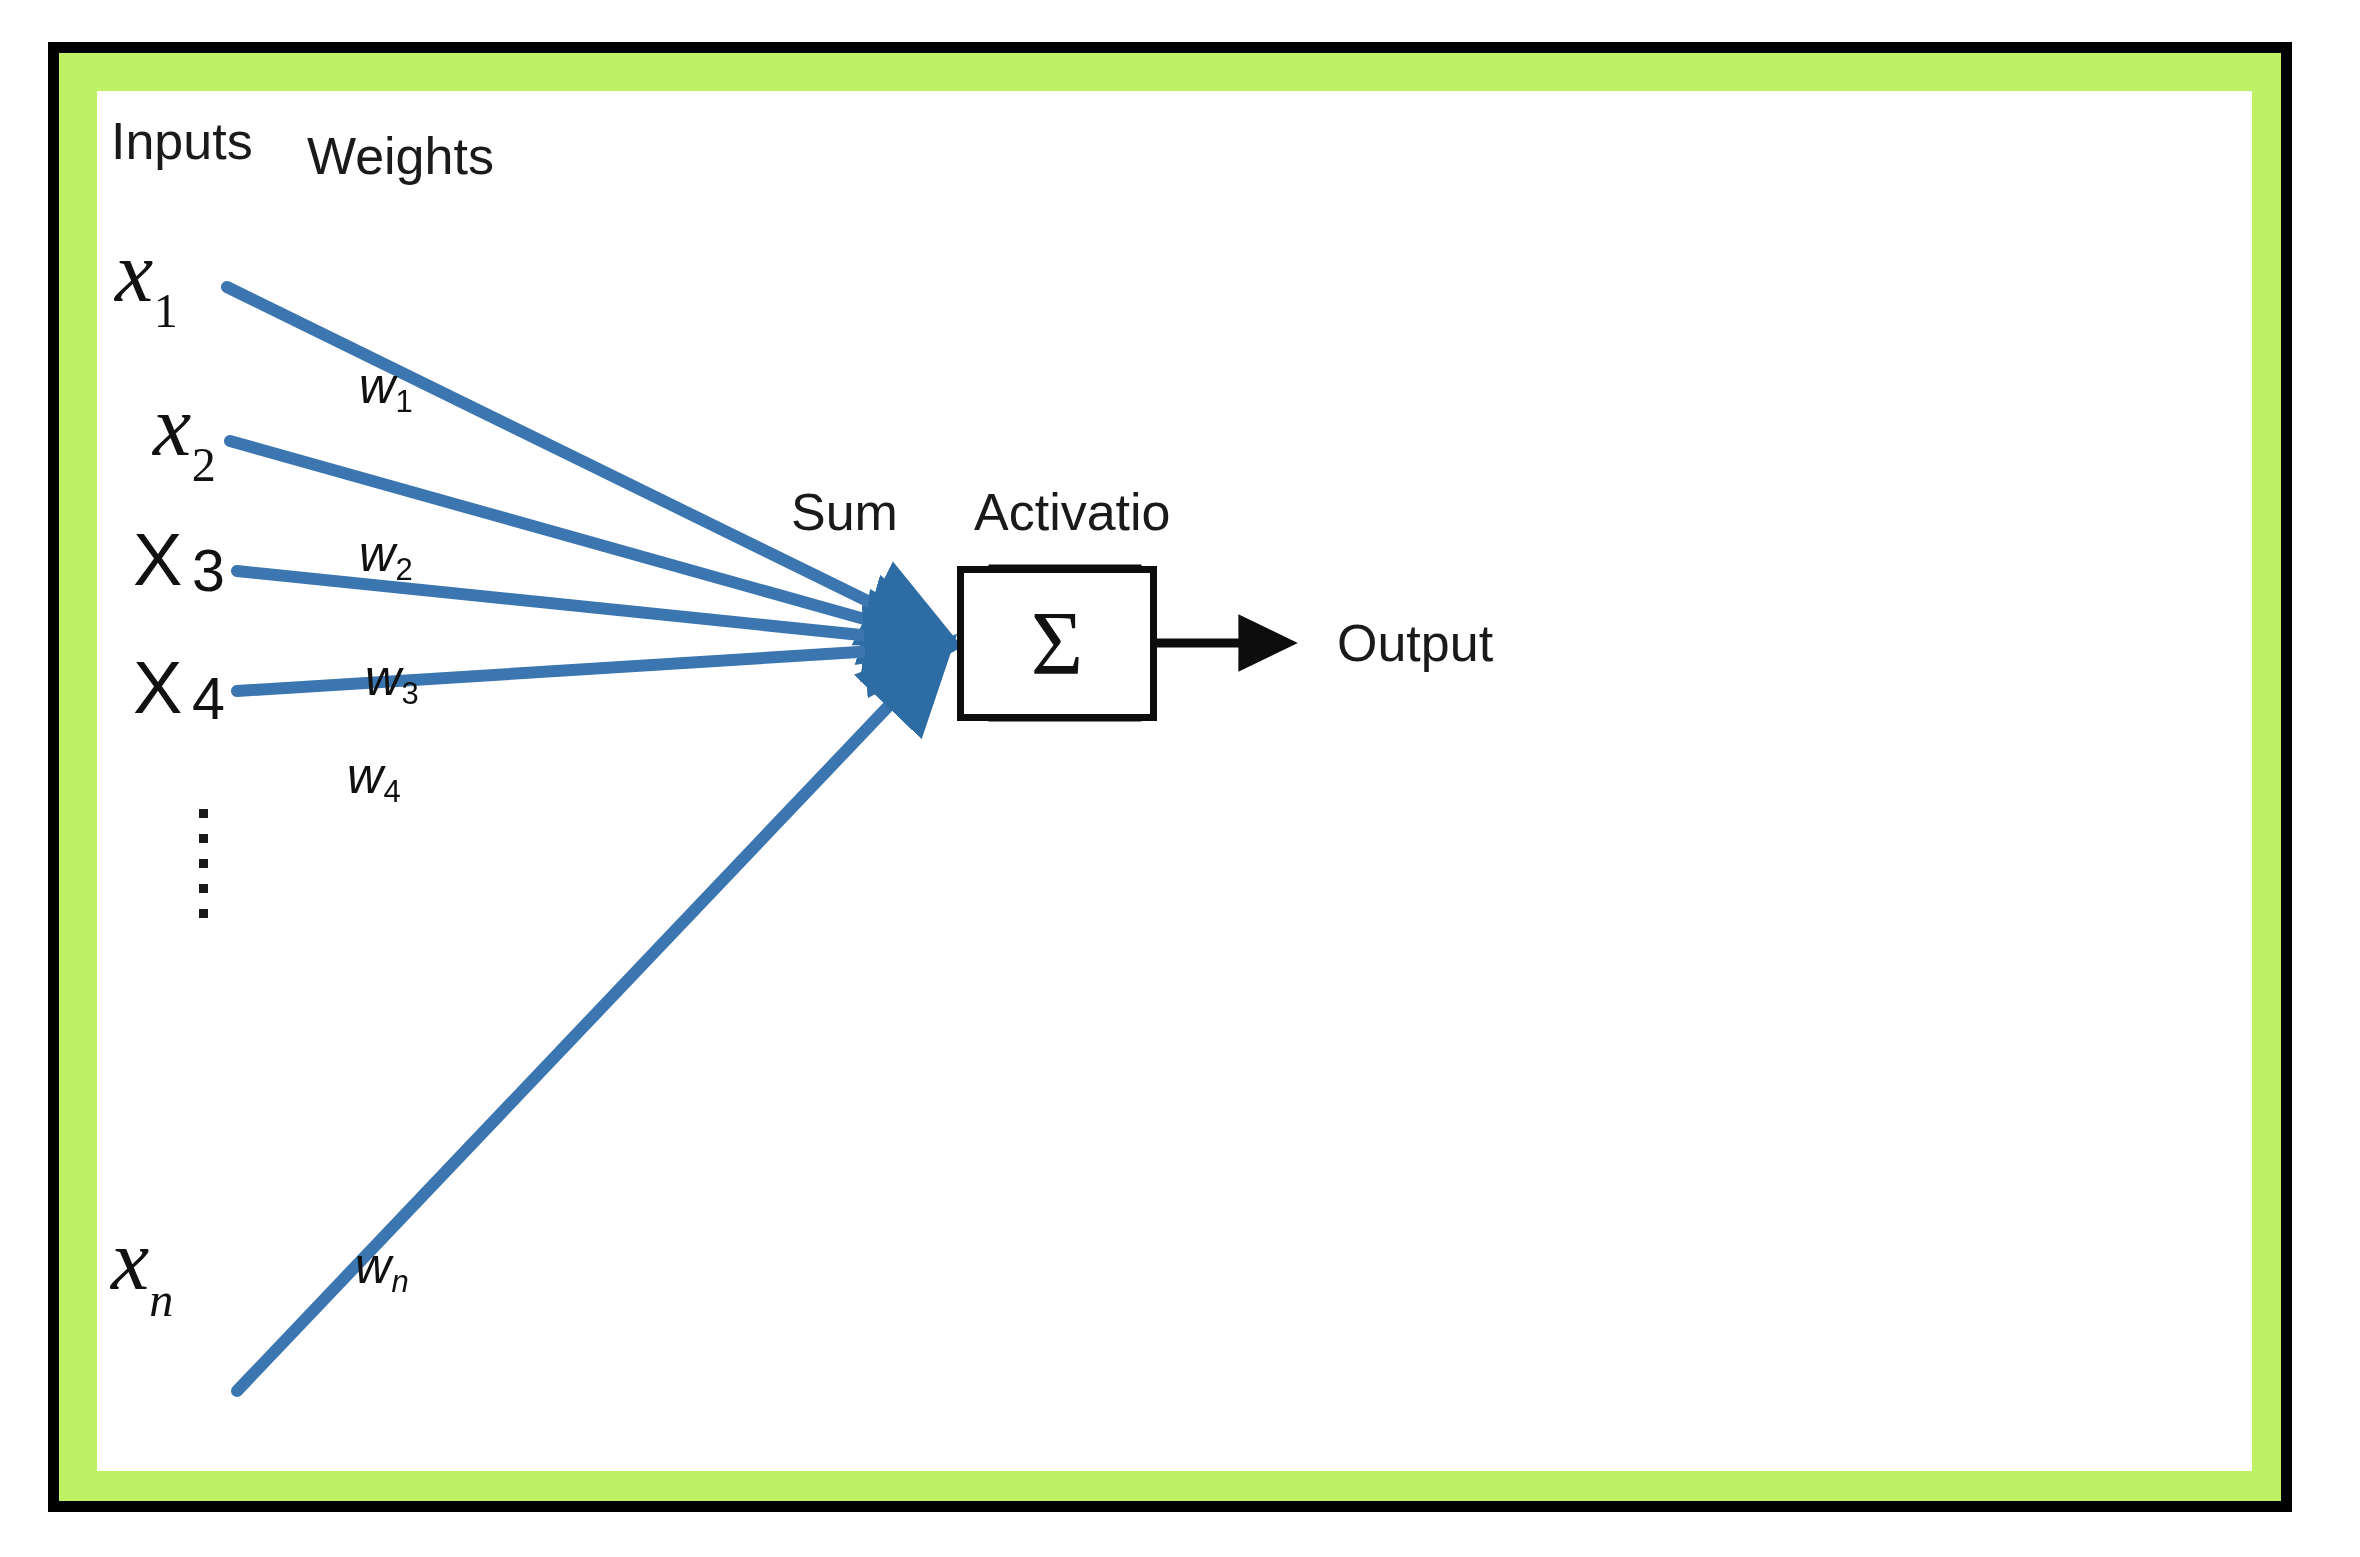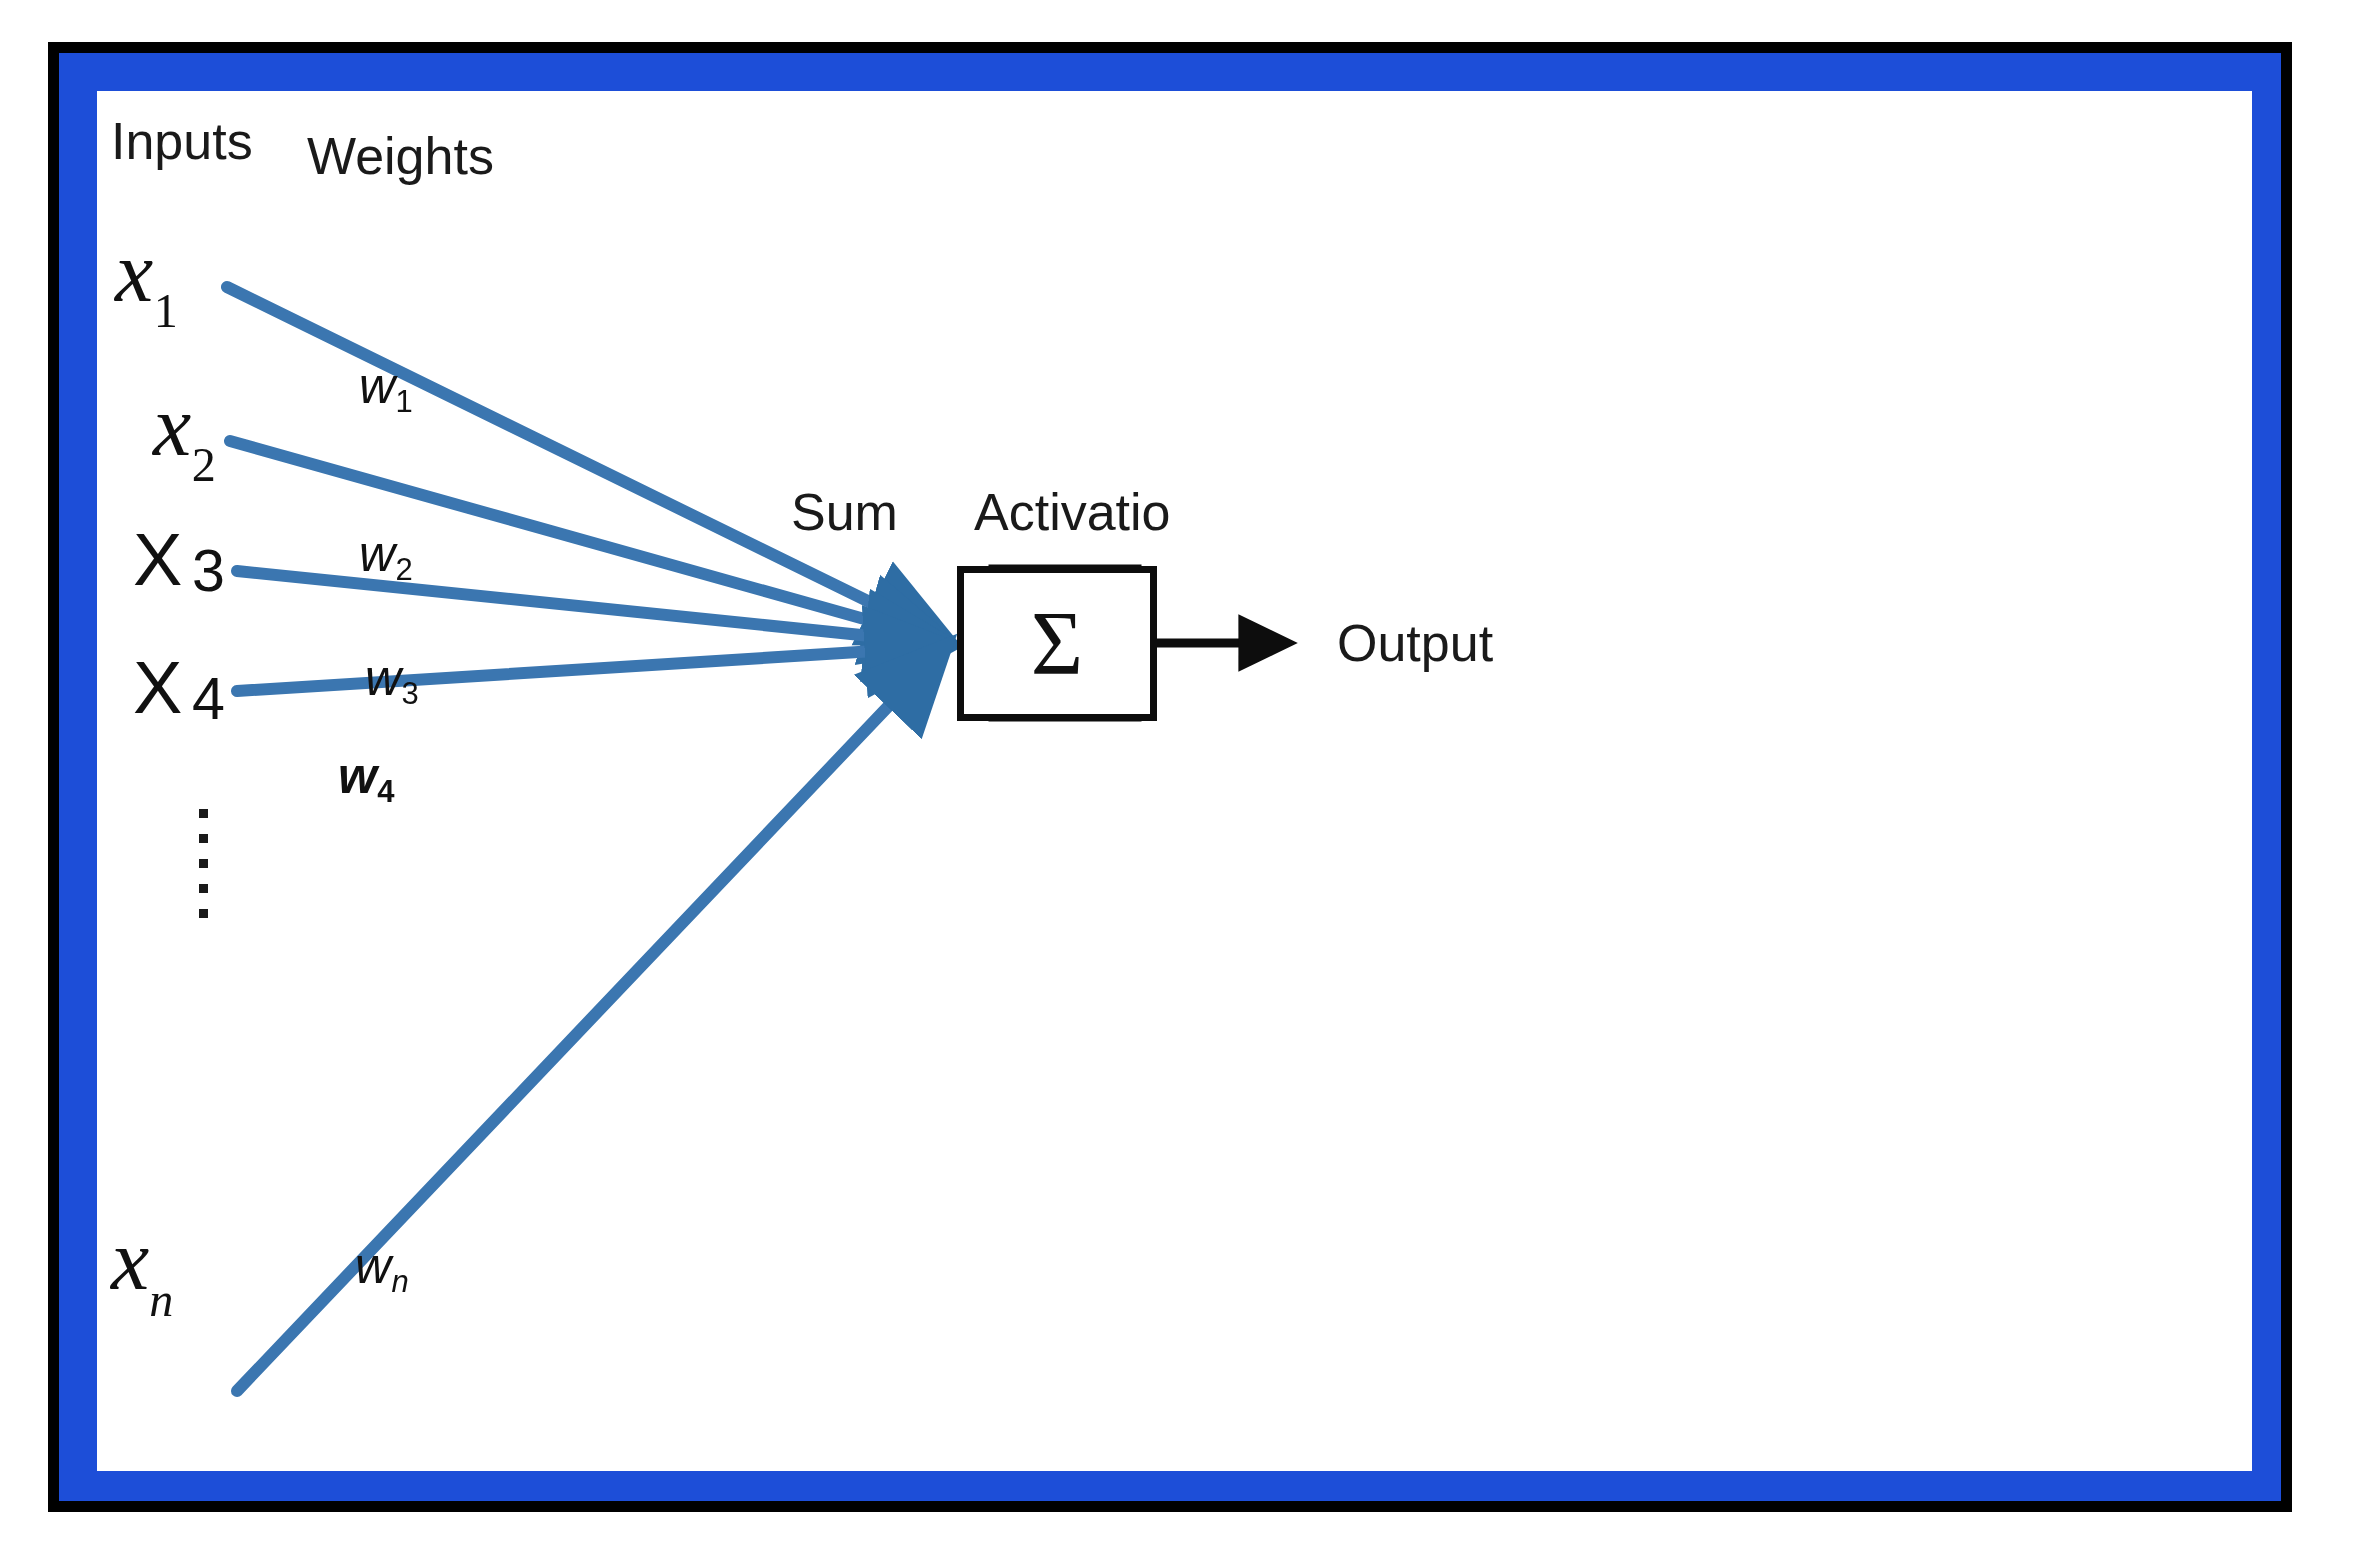--- a/index.html
+++ b/index.html
@@ -17,21 +17,21 @@
   }
   
   .outer-frame {
     position: absolute;
     left: 48px;
     top: 42px;
     width: 2244px;
     height: 1470px;
     border: 11px solid #000000;
     box-sizing: border-box;
-    background: #1d4ed8;
+    background: #bef264;
   }
   
   .canvas {
     position: absolute;
     left: 38px;
     top: 38px;
     width: 2155px;
     height: 1380px;
     background: #ffffff;
   }
@@ -227,21 +227,21 @@
 
       <div class="weight-label" style="left:262px; top:270px;">
         <span>w</span><span class="sub">1</span>
       </div>
       <div class="weight-label" style="left:262px; top:438px;text-align:right;">
         <span>w</span><span class="sub">2</span>
       </div>
       <div class="weight-label" style="left:268px; top:562px;">
         <span>w</span><span class="sub">3</span>
       </div>
-      <div class="weight-label" style="left:241px; top:660px;font-weight:bold;">
+      <div class="weight-label" style="left:250px; top:660px;">
         <span>w</span><span class="sub">4</span>
       </div>
       <div class="weight-label" style="left:258px; top:1150px;">
         <span>w</span><span class="sub-it">n</span>
       </div>
 
       <div class="sans-label" style="left:670px; top:395px;margin-left:24px;">Sum</div>
       <div class="sans-label" style="left:877px; top:395px;">Activatio</div>
 
       <div class="node-box" style="left:860px; top:475px; width:200px; height:155px;">

